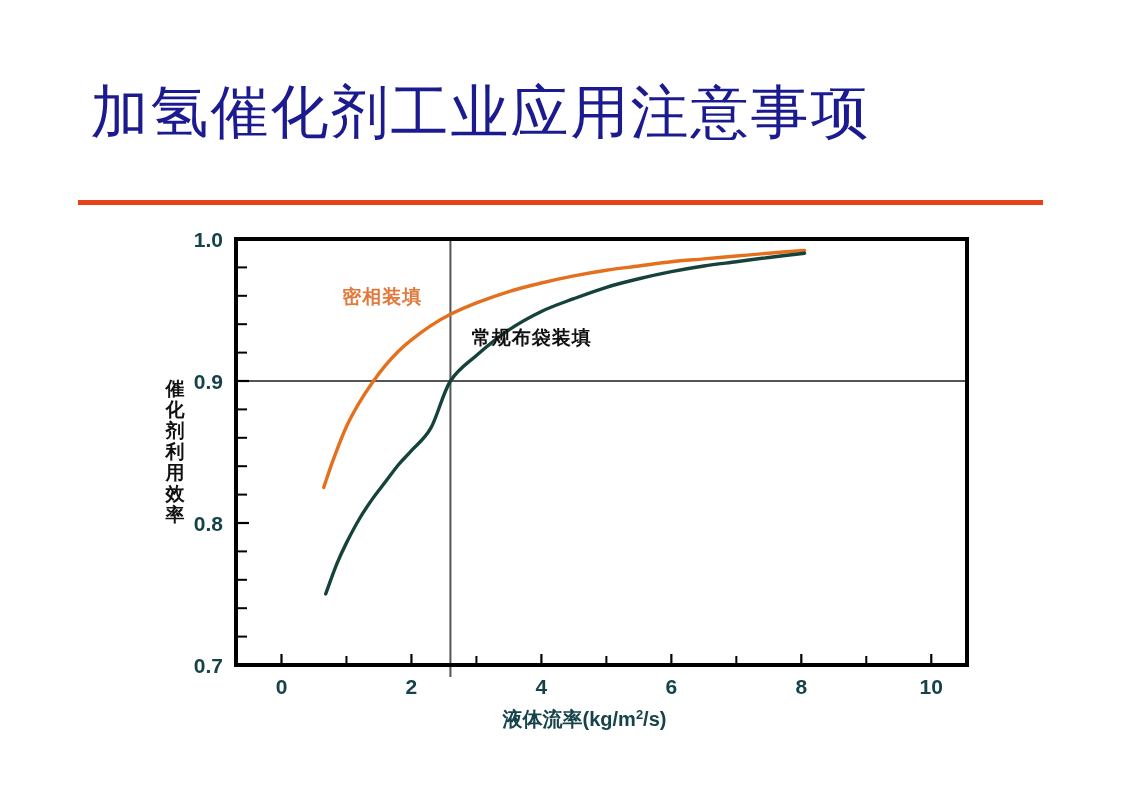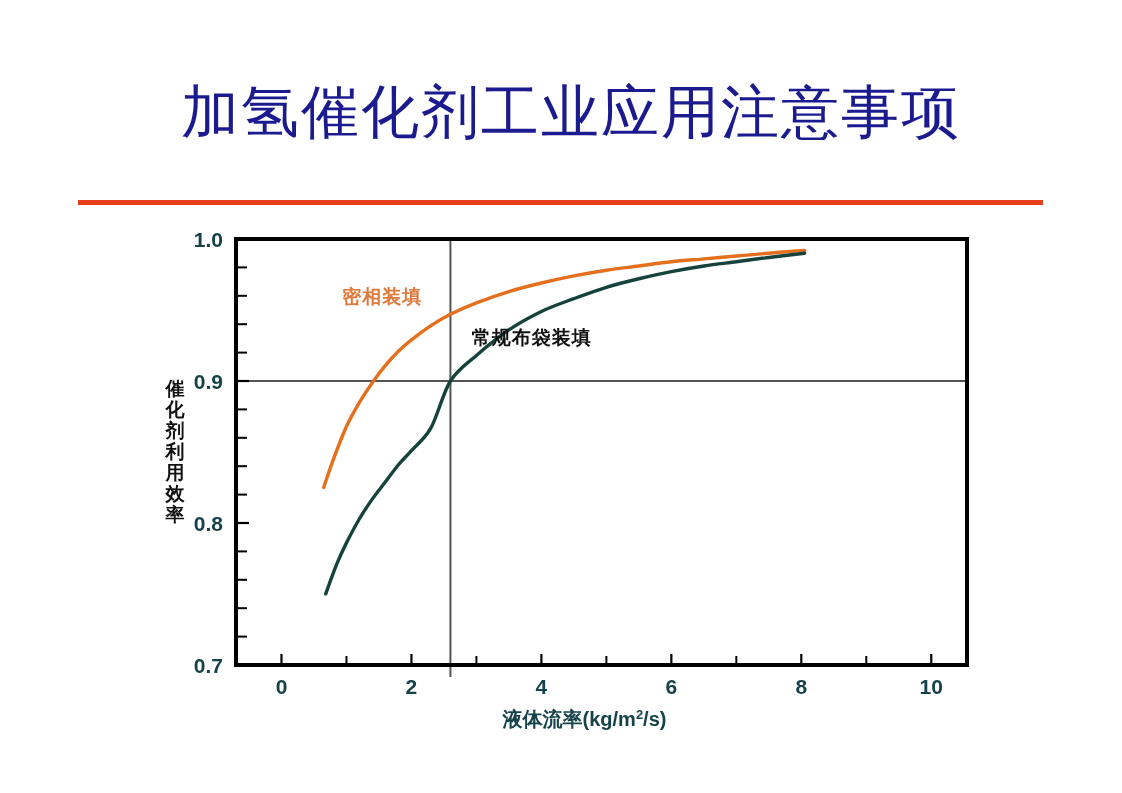--- a/index.html
+++ b/index.html
@@ -18,21 +18,21 @@
     position: absolute;
     inset: 0;
     background: #ffffff;
   }
   
   #slide-title {
     position: absolute;
     left: 0;
     top: 78px;
     width: 961px;
-    text-align: right;
+    text-align: center;
     font-family: "Liberation Serif", "DejaVu Serif", serif;
     font-size: 58px;
     line-height: 70px;
     letter-spacing: 2px;
     color: #1b1b8f;
     font-weight: normal;
     white-space: nowrap;
   }
   
   #title-rule {

